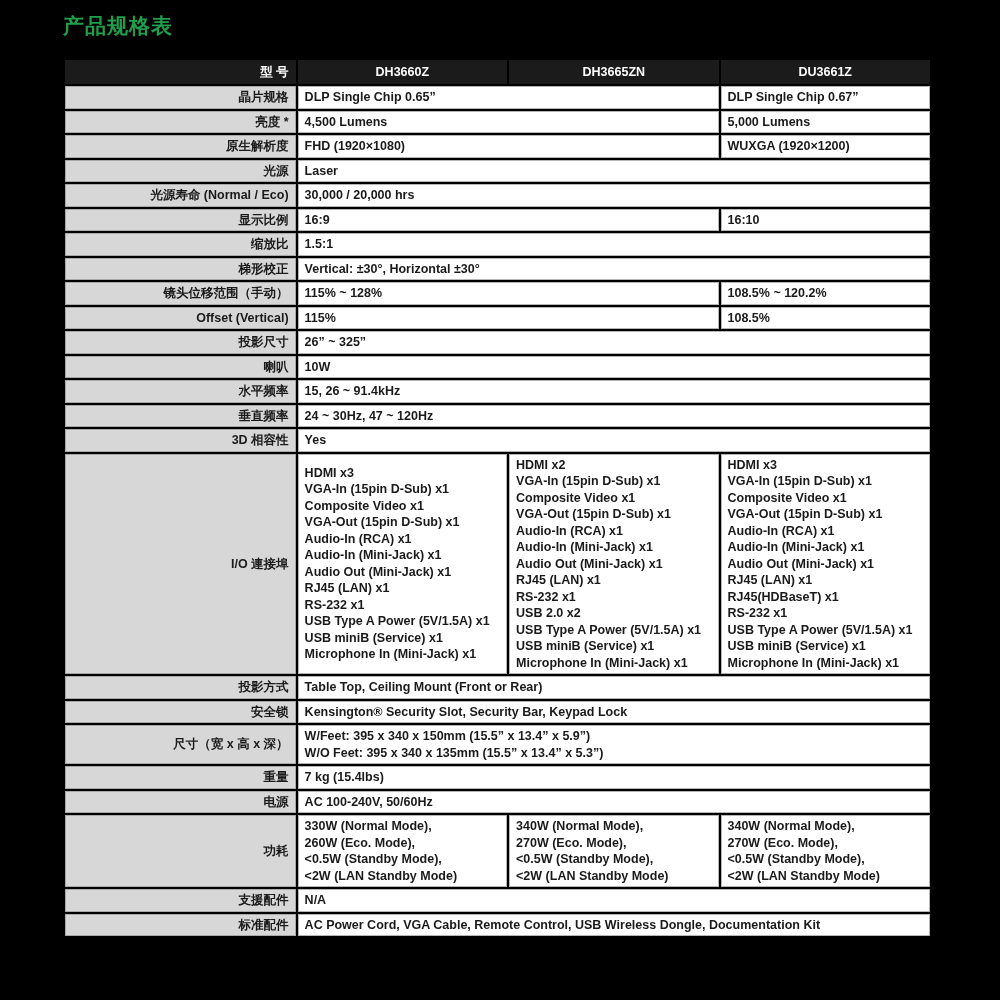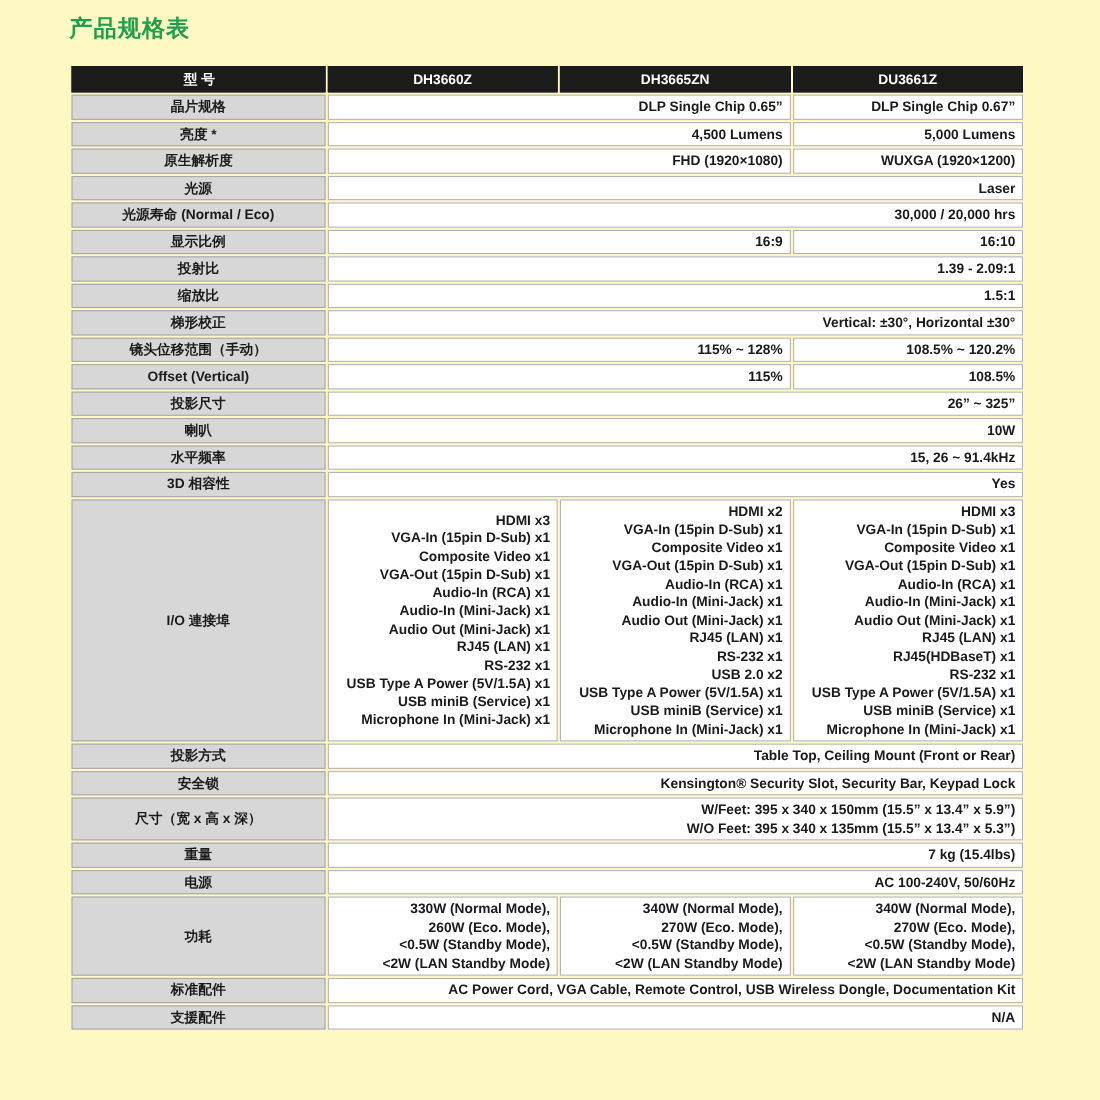--- a/index.html
+++ b/index.html
@@ -6,21 +6,21 @@
     margin: 0;
     padding: 0;
     background: #ffffff;
     font-family: "Liberation Sans", "DejaVu Sans", sans-serif;
     color: #1a1a1a;
   }
   .page {
     position: relative;
     width: 1000px;
     height: 1000px;
-    background: #fef9c3;
+    background: #000000;
     overflow: hidden;
   }
   .content {
     position: absolute;
     left: 63px;
     top: 12px;
     width: 870px;
   }
   .page-title {
     font-size: 21px;
@@ -43,33 +43,33 @@
     overflow: hidden;
   }
   th.hdr {
     background: #1b1b1b;
     color: #ffffff;
     border: 1px solid #1b1b1b;
     text-align: center;
     height: 18px;
   }
   th.hdr.corner {
-    text-align: center;
+    text-align: right;
     padding-left: 8px;
   }
   td.label {
     background: #d7d7d7;
     border: 1px solid #a8a8a8;
-    text-align: center;
+    text-align: right;
     padding-left: 8px;
   }
   td.val {
     background: #ffffff;
     border: 1px solid #b5b5b5;
-    text-align: right;
+    text-align: left;
   }
   td.val .cell-line { white-space: nowrap; }
 </style>
 </head>
 <body>
 
 <div class="page">
   <div class="content">
     <h1 class="page-title" style="color: rgb(31, 158, 76);">产品规格表</h1>
 
@@ -111,24 +111,20 @@
           <tr>
             <td class="label">光源寿命 (Normal / Eco)</td>
             <td class="val" colspan="3">30,000 / 20,000 hrs</td>
           </tr>
           <tr>
             <td class="label">显示比例</td>
             <td class="val" colspan="2">16:9</td>
             <td class="val" colspan="1">16:10</td>
           </tr>
           <tr>
-            <td class="label">投射比</td>
-            <td class="val" colspan="3">1.39 - 2.09:1</td>
-          </tr>
-          <tr>
             <td class="label">缩放比</td>
             <td class="val" colspan="3">1.5:1</td>
           </tr>
           <tr>
             <td class="label">梯形校正</td>
             <td class="val" colspan="3">Vertical: ±30°,  Horizontal ±30°</td>
           </tr>
           <tr>
             <td class="label">镜头位移范围（手动）</td>
             <td class="val" colspan="2">115% ~ 128%</td>
@@ -143,20 +139,24 @@
             <td class="label">投影尺寸</td>
             <td class="val" colspan="3">26” ~ 325”</td>
           </tr>
           <tr>
             <td class="label">喇叭</td>
             <td class="val" colspan="3">10W</td>
           </tr>
           <tr>
             <td class="label">水平频率</td>
             <td class="val" colspan="3">15, 26 ~ 91.4kHz</td>
+          </tr>
+          <tr>
+            <td class="label">垂直频率</td>
+            <td class="val" colspan="3">24 ~ 30Hz, 47 ~ 120Hz</td>
           </tr>
           <tr>
             <td class="label">3D 相容性</td>
             <td class="val" colspan="3">Yes</td>
           </tr>
           <tr>
             <td class="label">I/O 連接埠</td>
             <td class="val" colspan="1">
               <div class="cell-line">HDMI x3</div>
               <div class="cell-line">VGA-In (15pin D-Sub) x1</div>
@@ -240,24 +240,24 @@
               <div class="cell-line">&lt;2W (LAN Standby Mode)</div>
             </td>
             <td class="val" colspan="1">
               <div class="cell-line">340W (Normal Mode),</div>
               <div class="cell-line">270W (Eco. Mode),</div>
               <div class="cell-line">&lt;0.5W (Standby Mode),</div>
               <div class="cell-line">&lt;2W (LAN Standby Mode)</div>
             </td>
           </tr>
           <tr>
+            <td class="label">支援配件</td>
+            <td class="val" colspan="3">N/A</td>
+          </tr>
+          <tr>
             <td class="label">标准配件</td>
             <td class="val" colspan="3">AC Power Cord, VGA Cable, Remote Control, USB Wireless Dongle, Documentation Kit</td>
           </tr>
-          <tr>
-            <td class="label">支援配件</td>
-            <td class="val" colspan="3">N/A</td>
-          </tr>
         </tbody>
     </table>
 
   </div>
 </div>
 
 </body></html>

